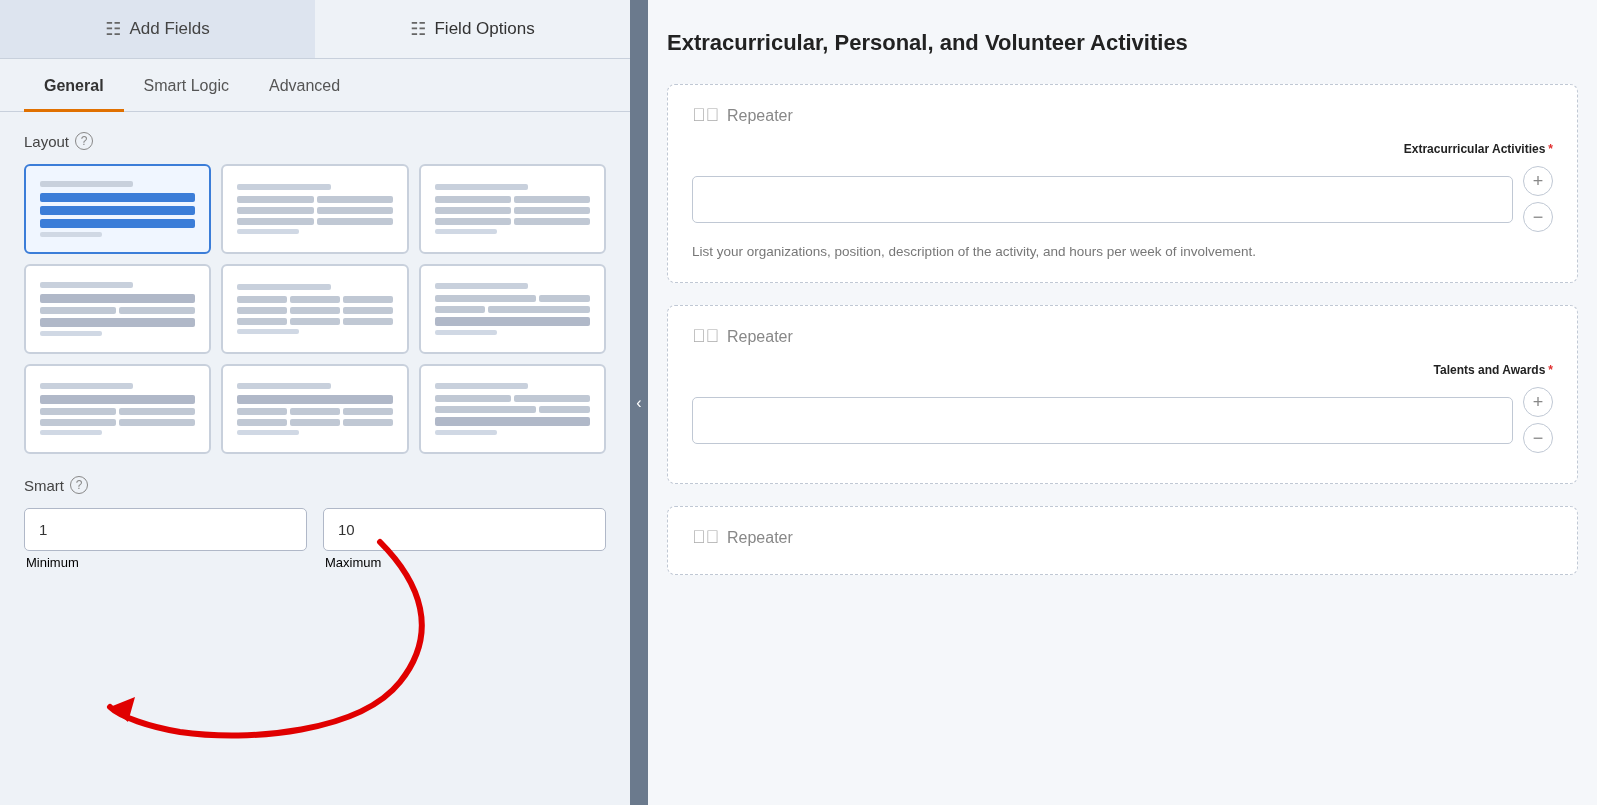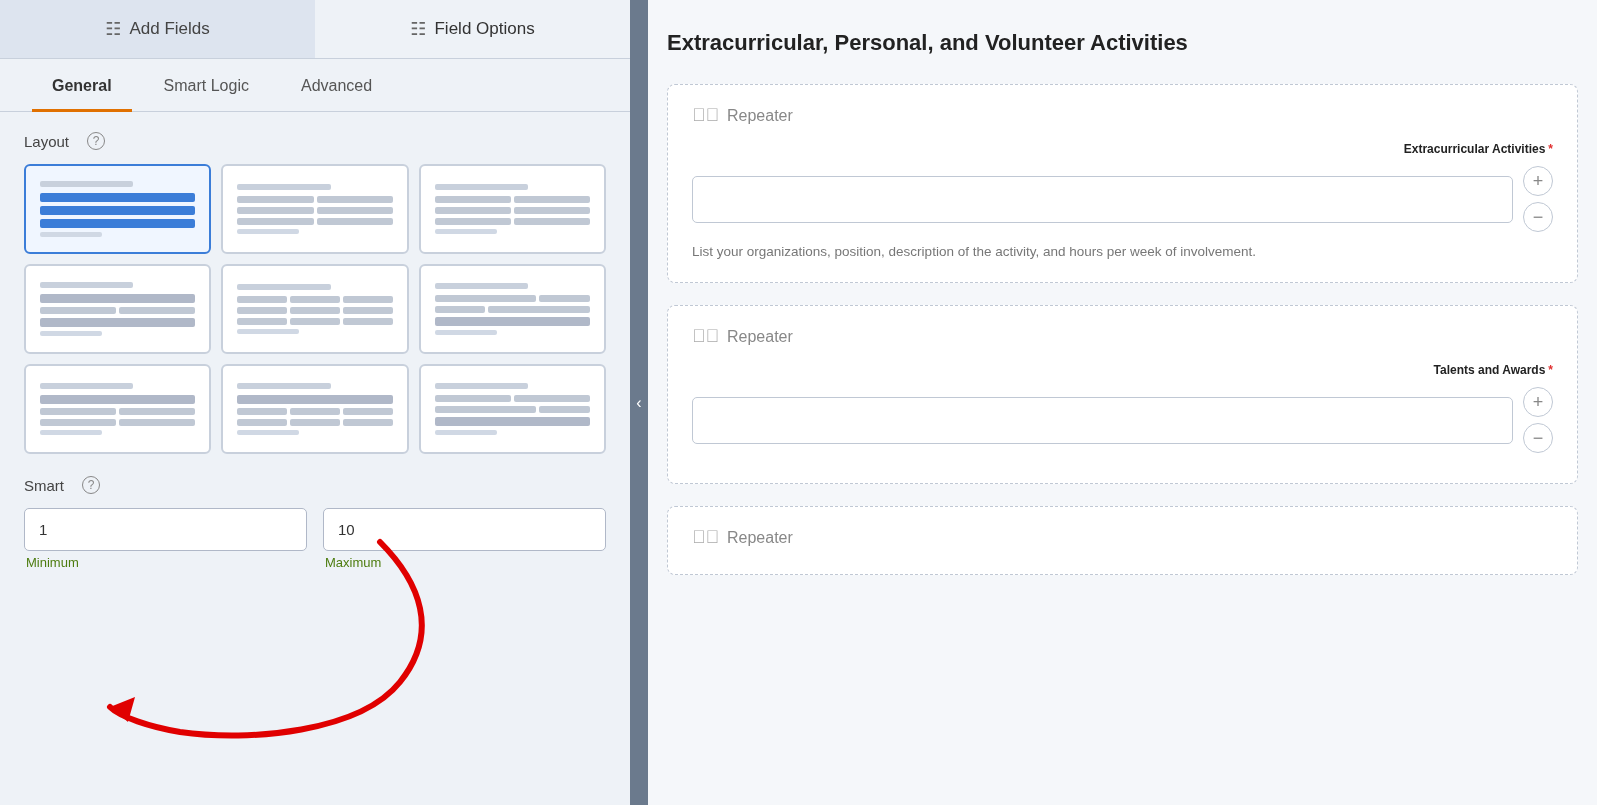--- a/index.html
+++ b/index.html
@@ -45,24 +45,24 @@
       color: #333;
     }
 
     .top-tab-icon {
       font-size: 18px;
       color: #666;
     }
 
     .sub-tabs {
       display: flex;
-      padding: 0 32px;
+      padding: 0 24px;
       border-bottom: 1px solid #c8d0dc;
       background: #eef2f7;
-      gap: 12px;
+      gap: 0;
     }
 
     .sub-tab {
       padding: 18px 20px 14px;
       font-size: 16px;
       color: #555;
       cursor: pointer;
       border-bottom: 3px solid transparent;
       margin-bottom: -1px;
     }
@@ -78,21 +78,21 @@
       flex: 1;
       overflow-y: auto;
     }
 
     .section-label {
       font-size: 15px;
       font-weight: 500;
       color: #444;
       display: flex;
       align-items: center;
-      gap: 18px;
+      gap: 6px;
       margin-bottom: 14px;
     }
 
     .help-icon {
       width: 18px;
       height: 18px;
       border-radius: 50%;
       border: 1.5px solid #888;
       display: inline-flex;
       align-items: center;
@@ -195,21 +195,21 @@
       border-radius: 5px;
       padding: 12px 14px;
       font-size: 15px;
       background: white;
       color: #333;
       outline: none;
     }
 
     .limit-sublabel {
       font-size: 13px;
-      color: #4d7c0f;
+      color: #000000;
       padding-left: 2px;
     }
 
     
     .divider {
       width: 18px;
       background: #6b7a8d;
       flex-shrink: 0;
       display: flex;
       align-items: center;

